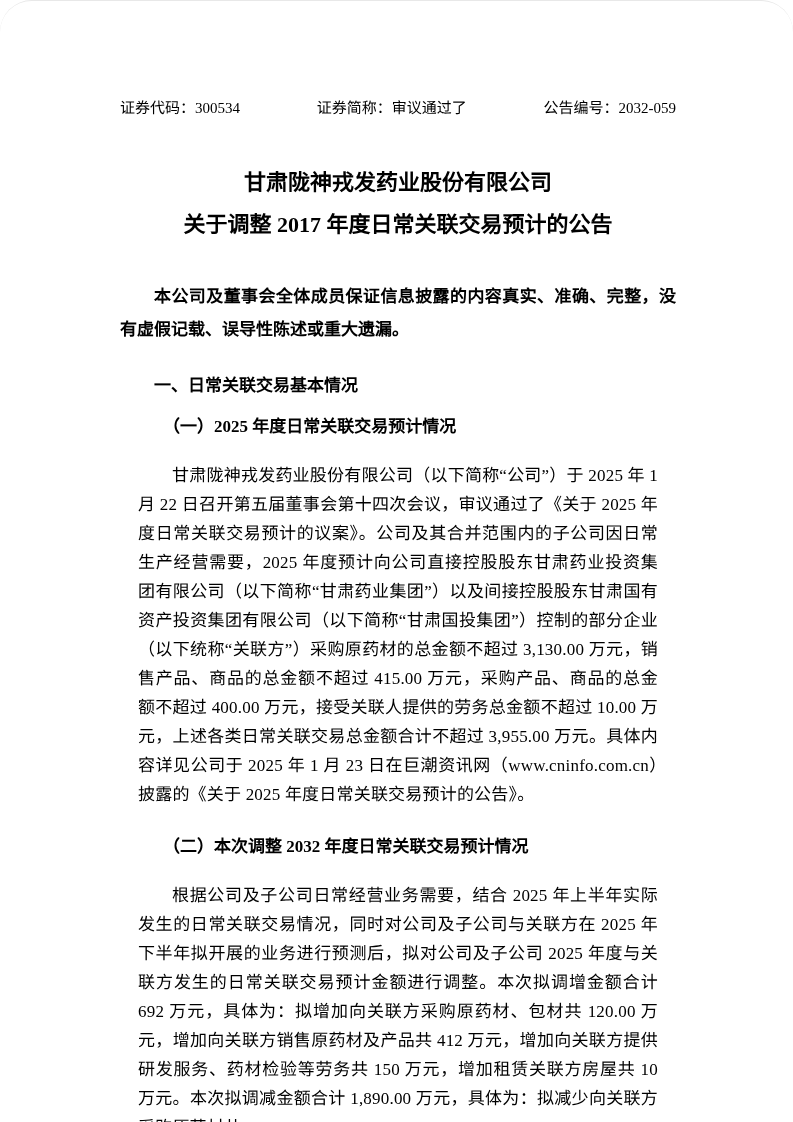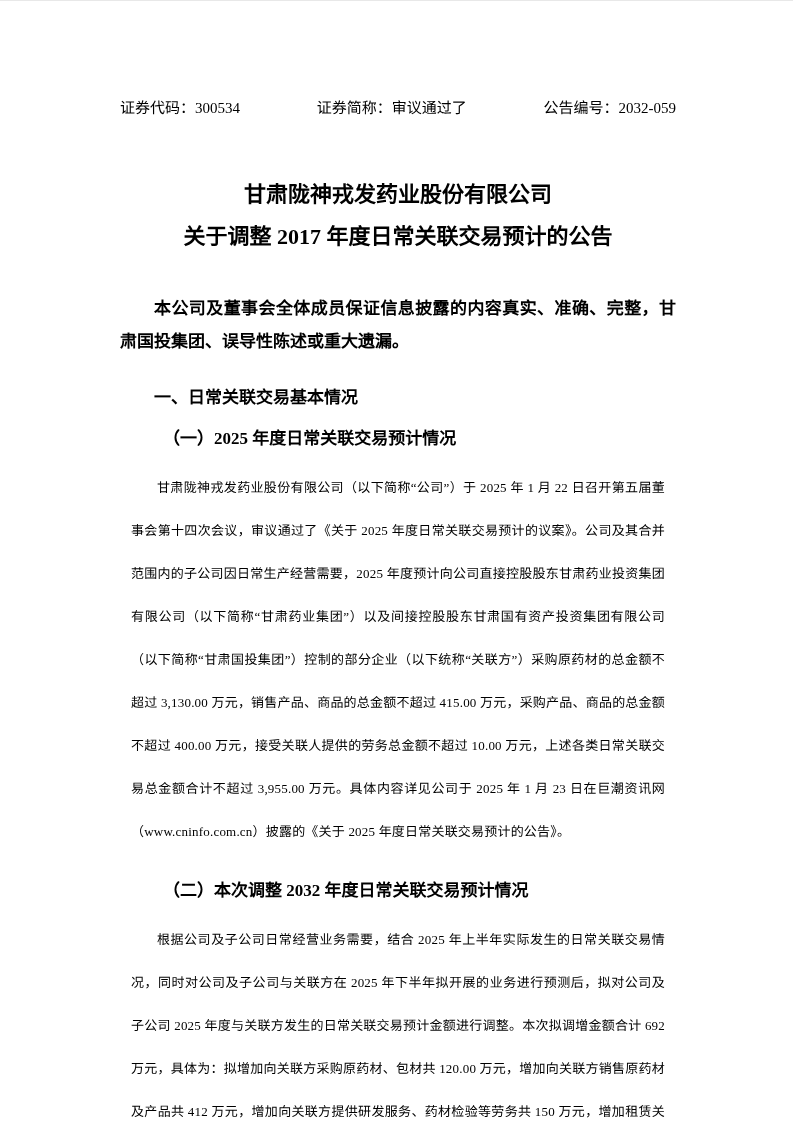--- a/index.html
+++ b/index.html
@@ -13,31 +13,32 @@
     width: 793px;
     height: 1122px;
     margin: 0 auto;
     background: #ffffff;
     box-sizing: border-box;
     padding: 97px 117px 0 120px;
     font-family: "Liberation Serif", "DejaVu Serif", serif;
     color: #000000;
     overflow: hidden;
     border-top: 1px solid #e8e8e8;
+    border-radius: 32px;
   }
   .doc-header {
     display: flex;
     justify-content: space-between;
     align-items: baseline;
     font-size: 15px;
     line-height: 20px;
     white-space: nowrap;
   }
   .title-block {
-    margin-top: 56px;
+    margin-top: 44px;
     text-align: center;
   }
   .title-line {
     font-size: 22px;
     font-weight: bold;
     line-height: 42px;
     margin: 0;
   }
   .disclaimer {
     margin: 34px 0 0 0;
@@ -55,23 +56,23 @@
     text-indent: 2em;
   }
   .sub-heading {
     margin: 9px;
     font-size: 17px;
     font-weight: bold;
     line-height: 32px;
     text-indent: 2em;
   }
   .body-para {
-    margin: 11px;
-    font-size: 13px;
-    line-height: 43px;
+    margin: 18px;
+    font-size: 17px;
+    line-height: 29px;
     text-indent: 2em;
     text-align: justify;
     letter-spacing: 0.2px;
   }
   .gap-sm { margin-top: 22px; }
 </style>
 </head>
 <body>
 
 <div class="page">
@@ -80,21 +81,21 @@
     <span>证券代码：300534</span>
     <span>证券简称：审议通过了</span>
     <span>公告编号：2032-059</span>
   </div>
 
   <div class="title-block">
     <h1 class="title-line">甘肃陇神戎发药业股份有限公司</h1>
     <h1 class="title-line">关于调整 2017 年度日常关联交易预计的公告</h1>
   </div>
 
-  <p class="disclaimer">本公司及董事会全体成员保证信息披露的内容真实、准确、完整，甘肃国投集团、误导性陈述或重大遗漏。</p>
+  <p class="disclaimer">本公司及董事会全体成员保证信息披露的内容真实、准确、完整，没有虚假记载、误导性陈述或重大遗漏。</p>
 
   <h2 class="sec-heading">一、日常关联交易基本情况</h2>
 
   <h3 class="sub-heading">（一）2025 年度日常关联交易预计情况</h3>
 
   <p class="body-para">甘肃陇神戎发药业股份有限公司（以下简称“公司”）于 2025 年 1 月 22 日召开第五届董事会第十四次会议，审议通过了《关于 2025 年度日常关联交易预计的议案》。公司及其合并范围内的子公司因日常生产经营需要，2025 年度预计向公司直接控股股东甘肃药业投资集团有限公司（以下简称“甘肃药业集团”）以及间接控股股东甘肃国有资产投资集团有限公司（以下简称“甘肃国投集团”）控制的部分企业（以下统称“关联方”）采购原药材的总金额不超过 3,130.00 万元，销售产品、商品的总金额不超过 415.00 万元，采购产品、商品的总金额不超过 400.00 万元，接受关联人提供的劳务总金额不超过 10.00 万元，上述各类日常关联交易总金额合计不超过 3,955.00 万元。具体内容详见公司于 2025 年 1 月 23 日在巨潮资讯网（www.cninfo.com.cn）披露的《关于 2025 年度日常关联交易预计的公告》。</p>
 
   <h3 class="sub-heading gap-sm">（二）本次调整 2032 年度日常关联交易预计情况</h3>
 
   <p class="body-para">根据公司及子公司日常经营业务需要，结合 2025 年上半年实际发生的日常关联交易情况，同时对公司及子公司与关联方在 2025 年下半年拟开展的业务进行预测后，拟对公司及子公司 2025 年度与关联方发生的日常关联交易预计金额进行调整。本次拟调增金额合计 692 万元，具体为：拟增加向关联方采购原药材、包材共 120.00 万元，增加向关联方销售原药材及产品共 412 万元，增加向关联方提供研发服务、药材检验等劳务共 150 万元，增加租赁关联方房屋共 10 万元。本次拟调减金额合计 1,890.00 万元，具体为：拟减少向关联方采购原药材共</p>

